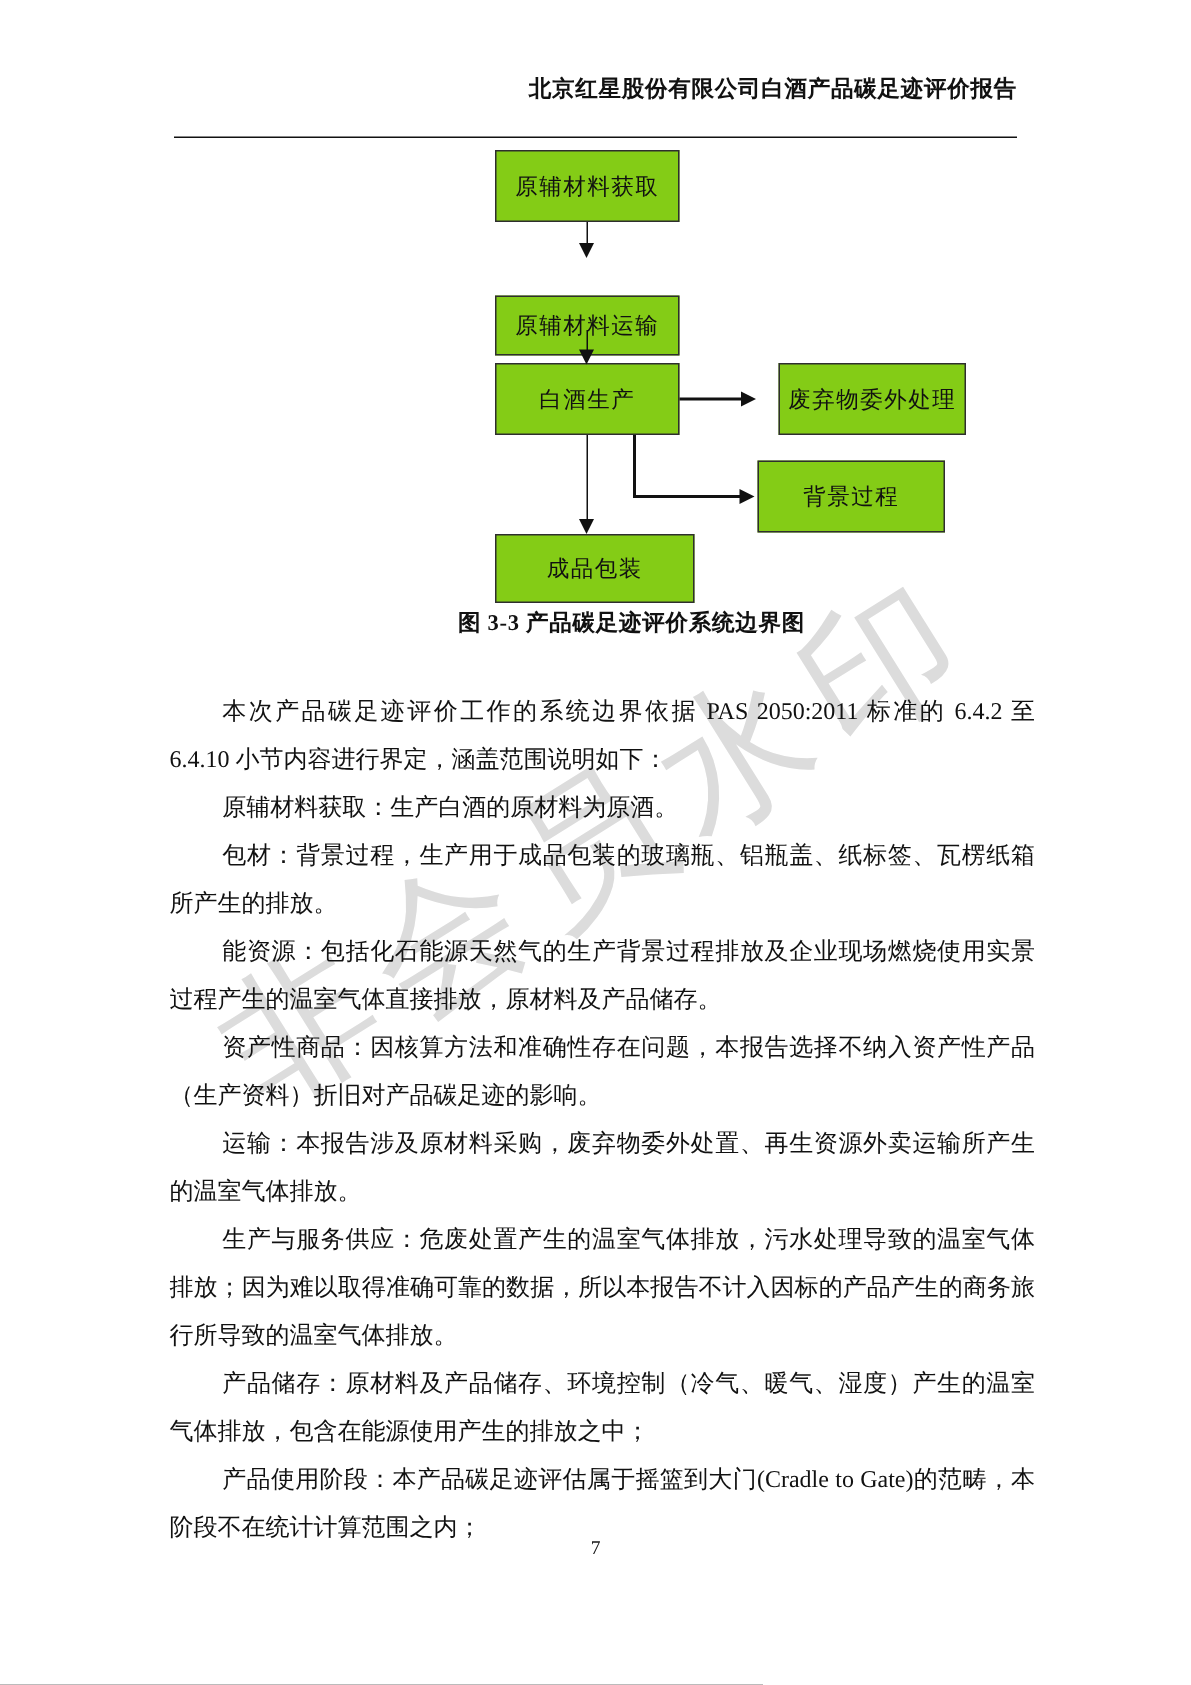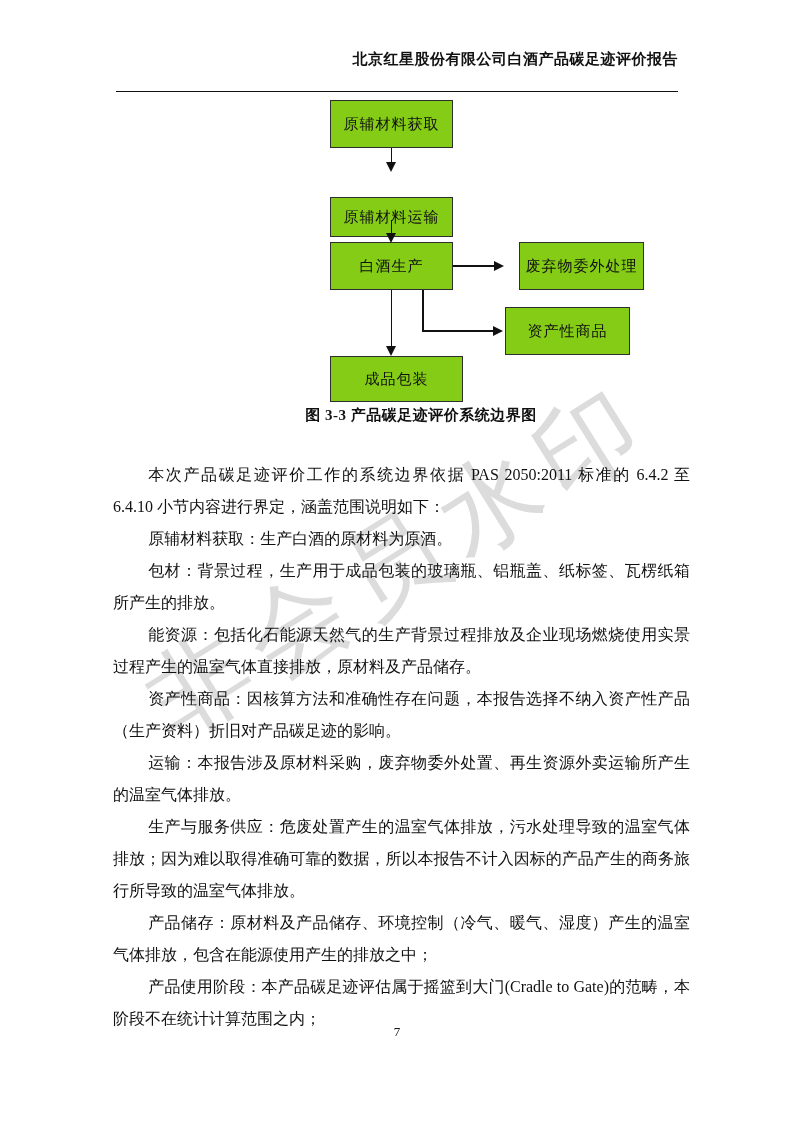--- a/index.html
+++ b/index.html
@@ -123,21 +123,21 @@
 
   <div class="content">
 
     <div class="header">北京红星股份有限公司白酒产品碳足迹评价报告</div>
 
     <div>
       <div class="flow-box b-acquire">原辅材料获取</div>
       <div class="flow-box b-transport">原辅材料运输</div>
       <div class="flow-box b-produce">白酒生产</div>
       <div class="flow-box b-waste">废弃物委外处理</div>
-      <div class="flow-box b-sewage">资产性商品</div>
+      <div class="flow-box b-sewage">背景过程</div>
       <div class="flow-box b-pack">成品包装</div>
 
       <div class="line-v l1"></div>
       <div class="arr-down a1"></div>
 
       <div class="line-v l2"></div>
       <div class="arr-down a2"></div>
 
       <div class="line-h l3"></div>
       <div class="arr-right a3"></div>

